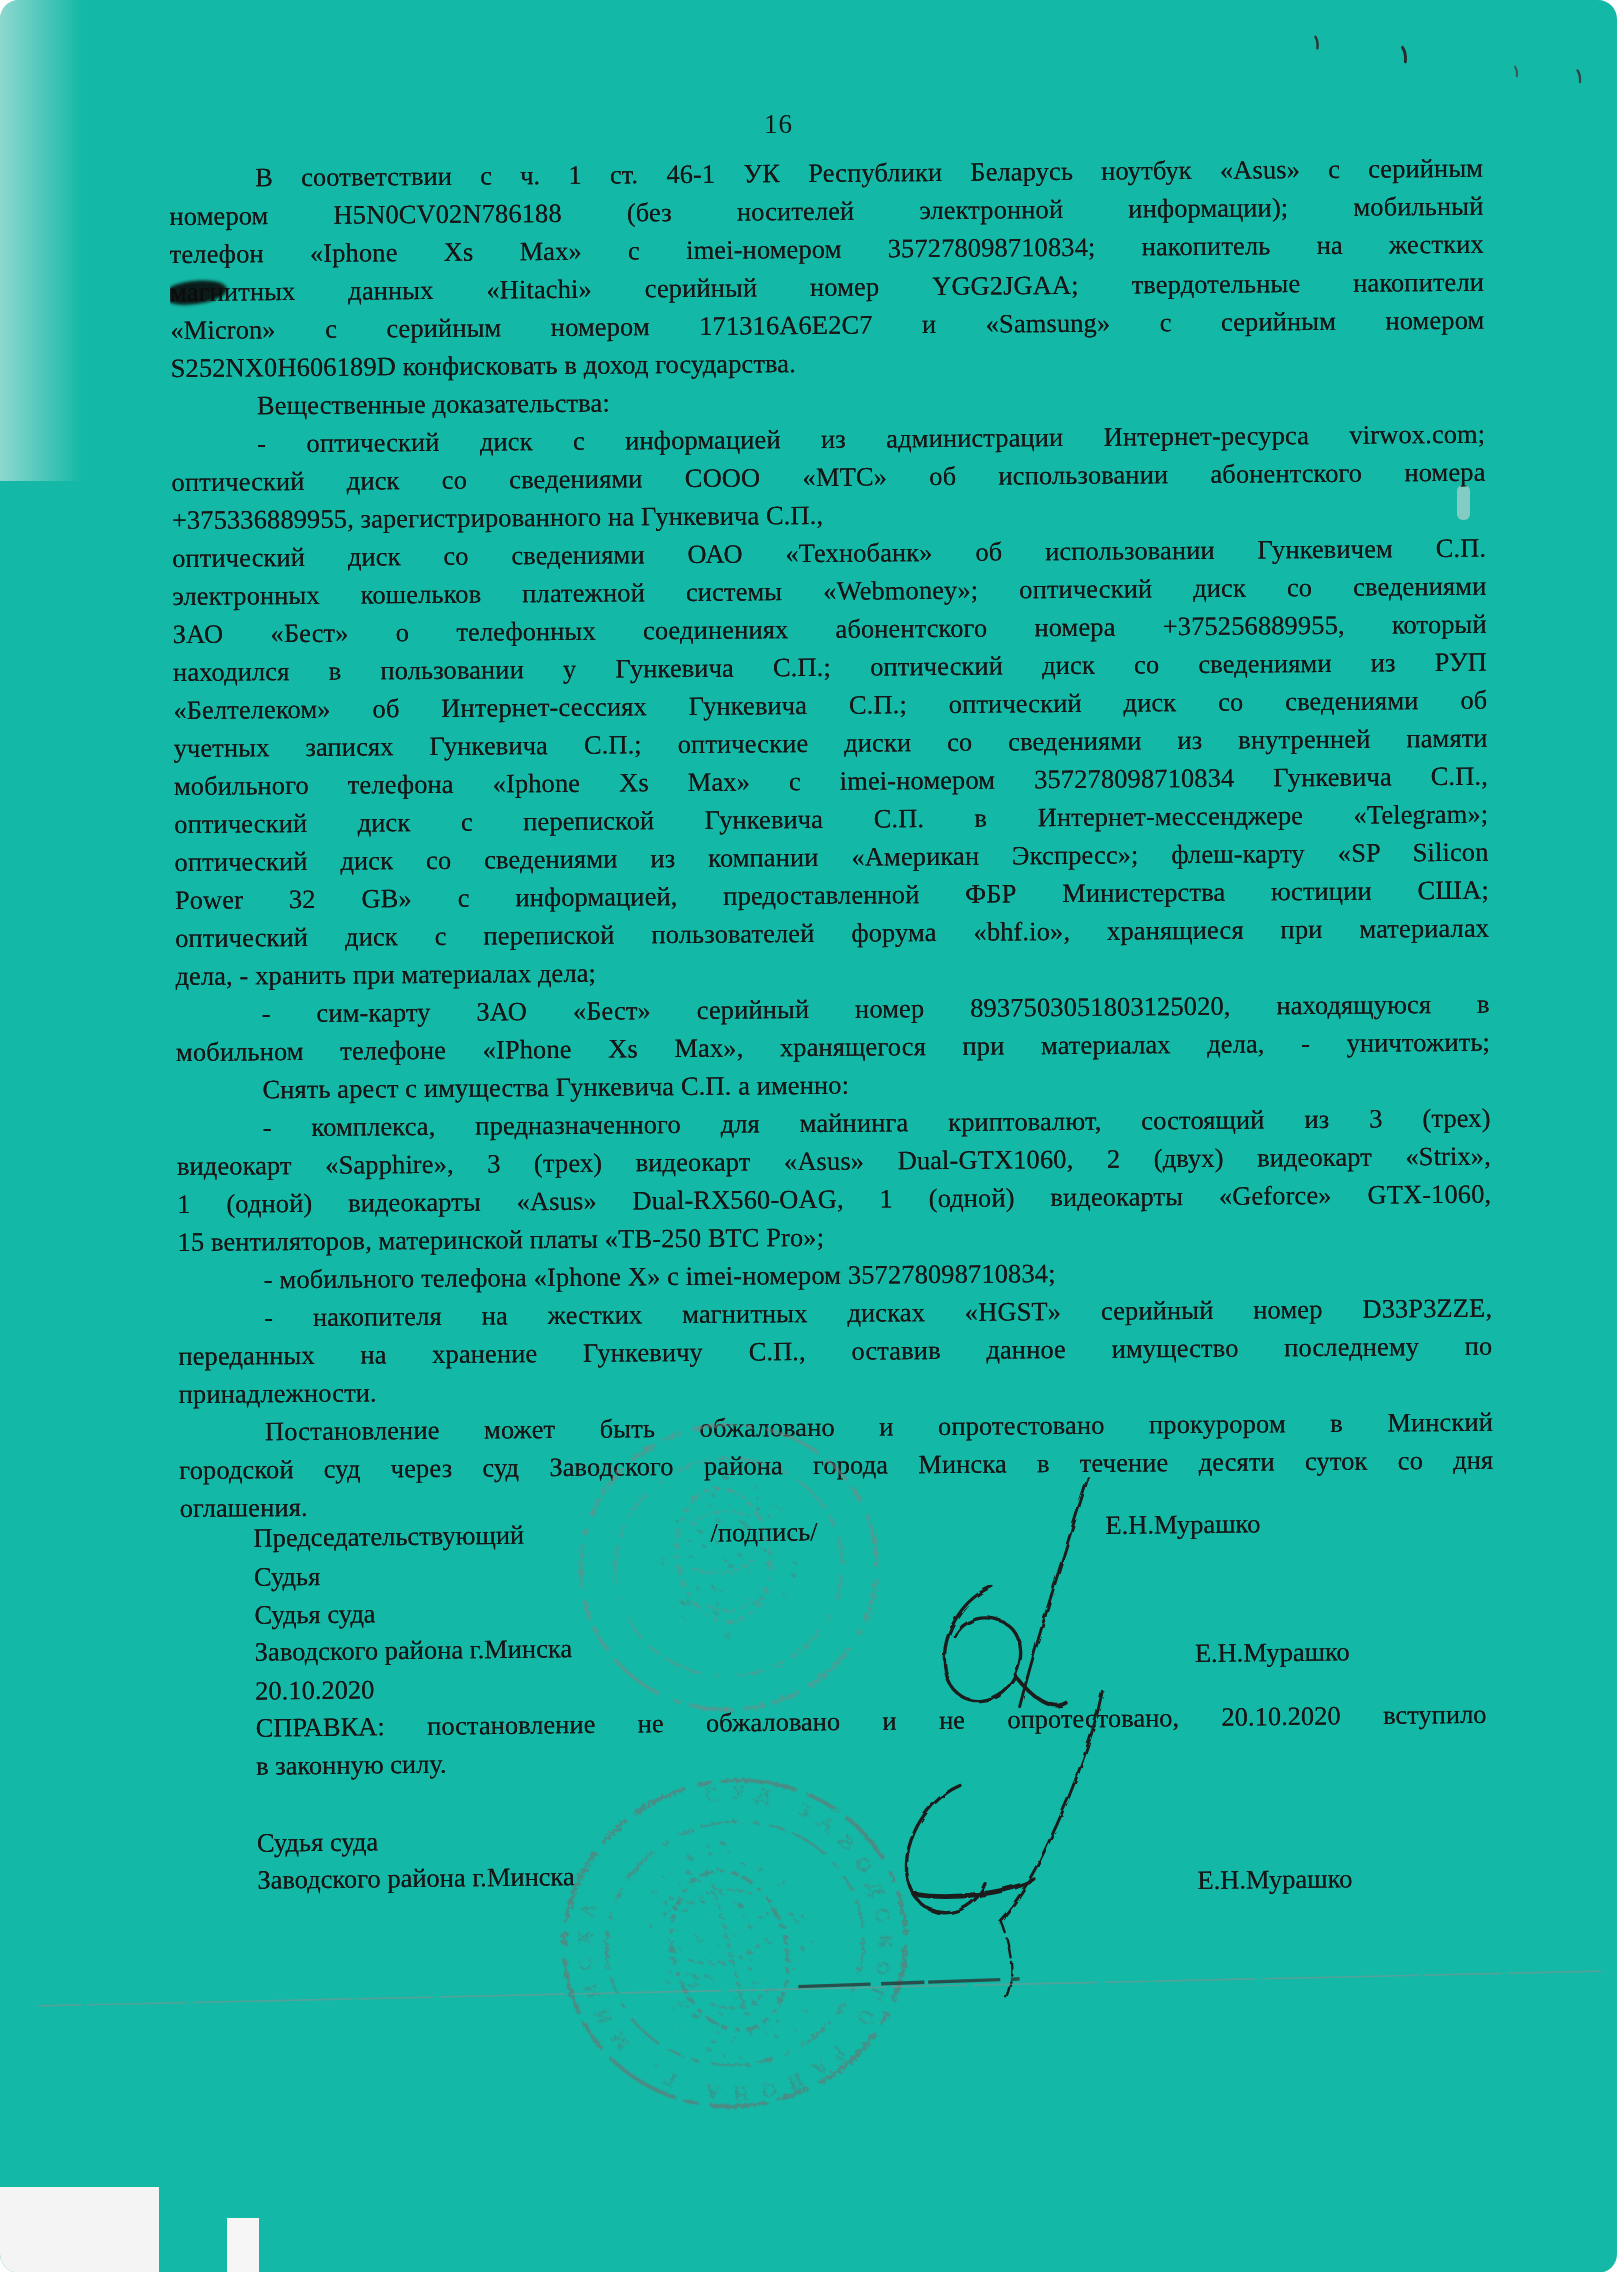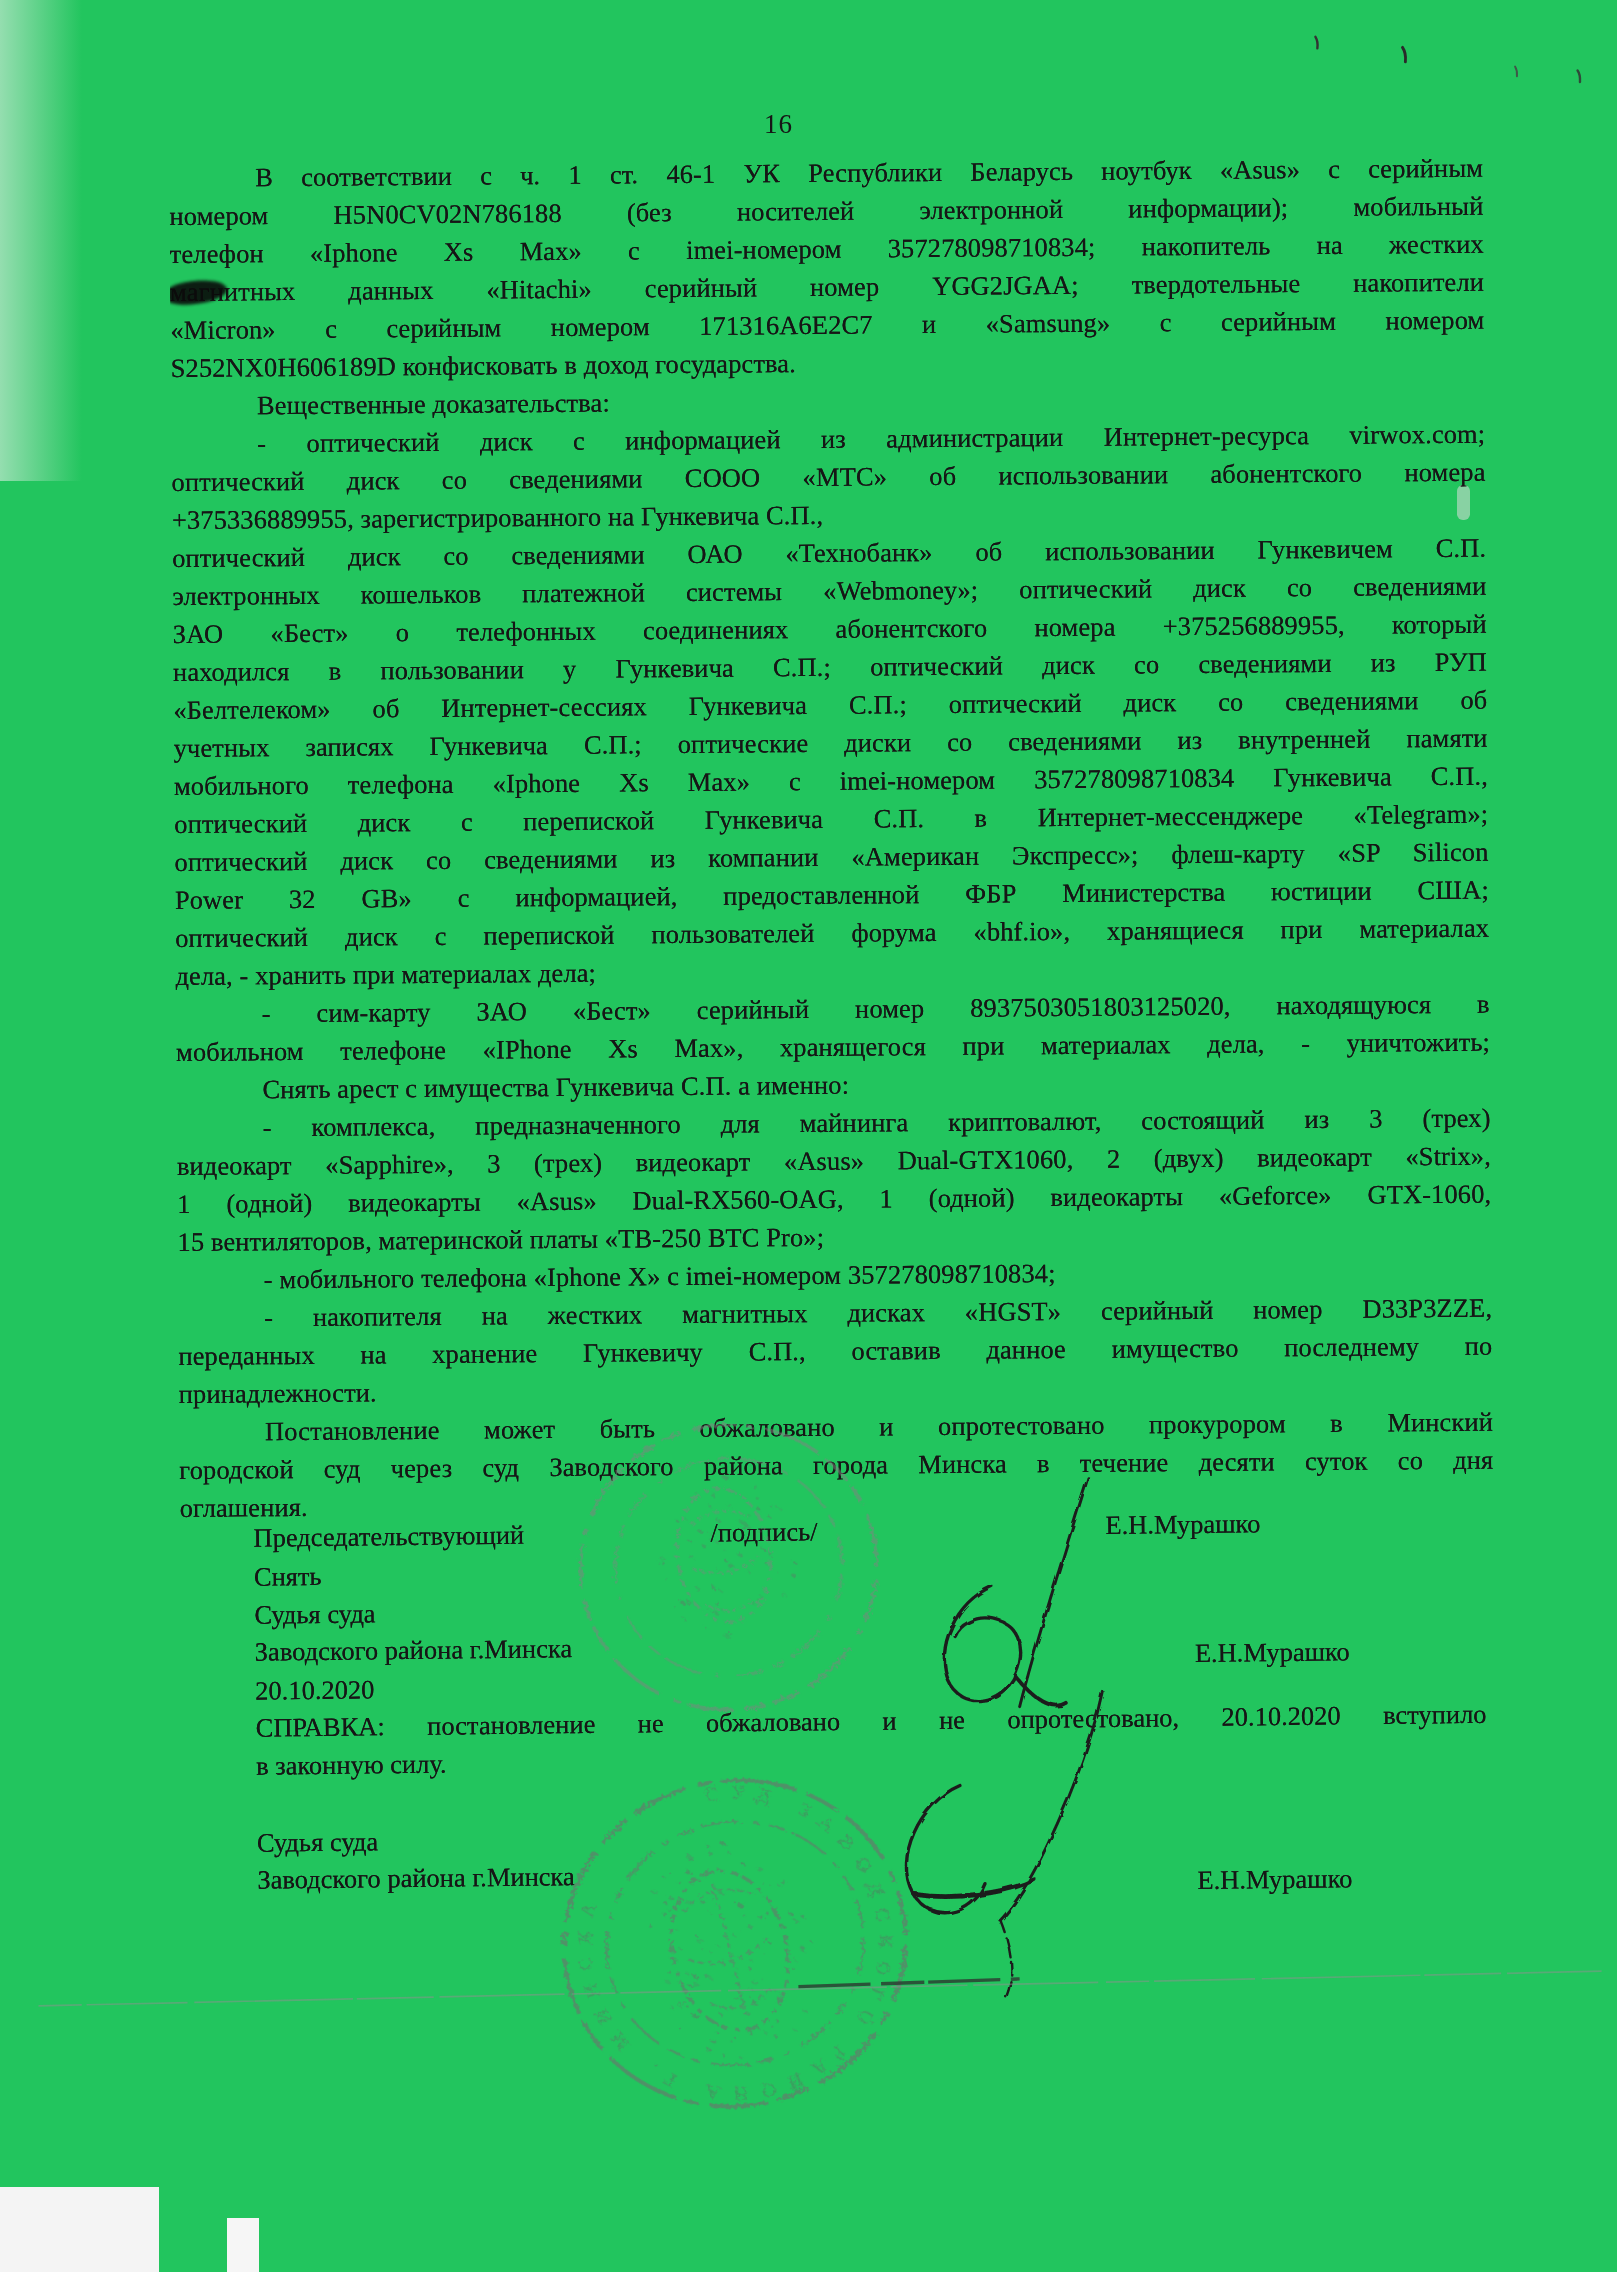--- a/index.html
+++ b/index.html
@@ -1,22 +1,23 @@
 <!DOCTYPE html>
 <html style="font-size:7.7px"><head>
 <meta charset="utf-8">
 <style>
   html,body{margin:0;padding:0;background:#ffffff;}
   .page{
     position:relative;
     width:1617px;height:2273px;
-    background:#22c55e;
+    background:#14b8a6;
     overflow:hidden;
     font-family:"Liberation Serif", serif;
     color:#161616;
+    border-radius:19px;
   }
   
   .textblock{
     position:absolute;left:169px;top:159px;width:1314px;
     transform:rotate(-0.45deg);transform-origin:0 0;
   }
   .tl{
     font-size:26.5px;line-height:38px;height:38px;overflow:hidden;
     text-align:justify;text-align-last:justify;
     letter-spacing:0.1px;
@@ -107,21 +108,21 @@
       <div class="tl nostretch">принадлежности.</div>
       <div class="tl indent">Постановление может быть обжаловано и опротестовано прокурором в Минский</div>
       <div class="tl">городской суд через суд Заводского района города Минска в течение десяти суток со дня</div>
       <div class="tl nostretch">оглашения.</div>
     </div>
 
   <div class="sigblock">
     <span class="srow s-presiding">Председательствующий</span>
     <span class="srow s-podpis">/подпись/</span>
     <span class="srow s-name1">Е.Н.Мурашко</span>
-    <span class="srow s-verno">Снять</span>
+    <span class="srow s-verno">Судья</span>
     <span class="srow s-judge1a">Судья суда</span>
     <span class="srow s-judge1b">Заводского района г.Минска</span>
     <span class="srow s-name2">Е.Н.Мурашко</span>
     <span class="srow s-date">20.10.2020</span>
     <span class="srow s-spr1">СПРАВКА: постановление не обжаловано и не опротестовано, 20.10.2020 вступило</span>
     <span class="srow s-spr2">в законную силу.</span>
     <span class="srow s-judge2a">Судья суда</span>
     <span class="srow s-judge2b">Заводского района г.Минска</span>
     <span class="srow s-name3">Е.Н.Мурашко</span>
   </div>

